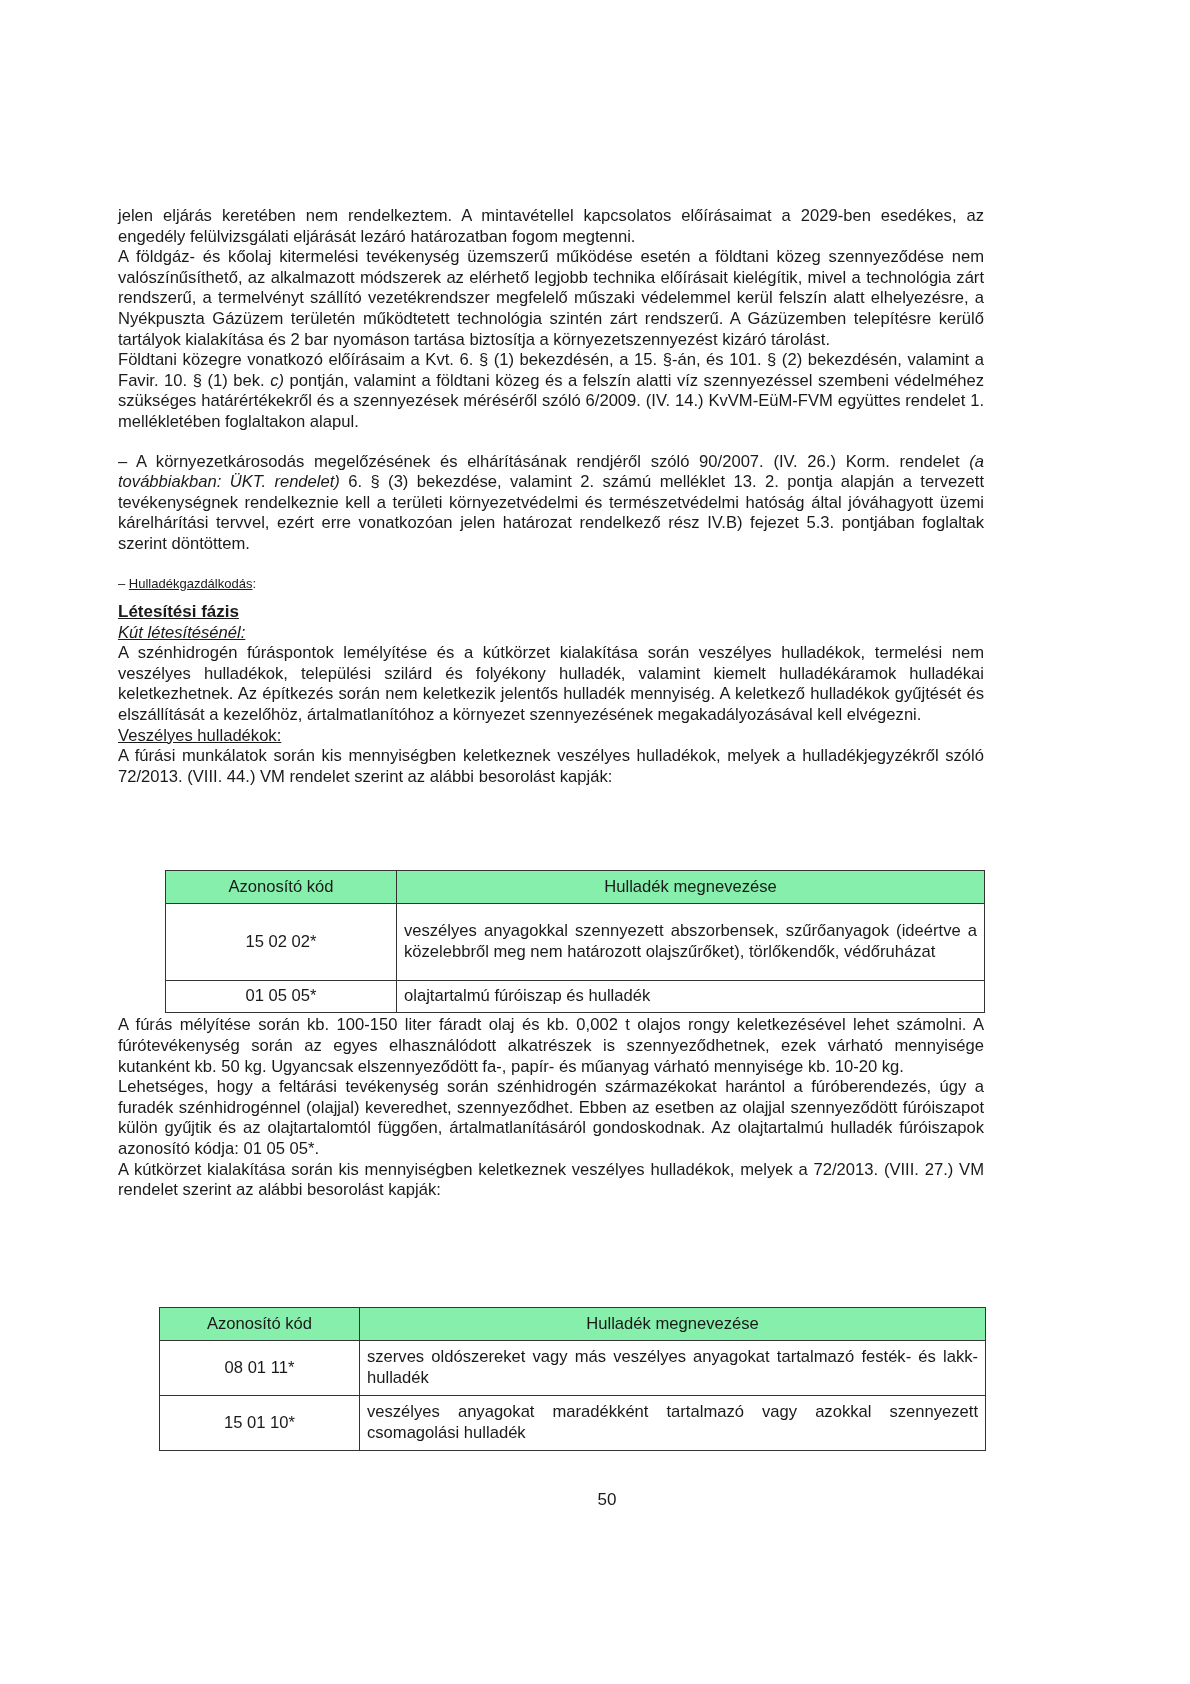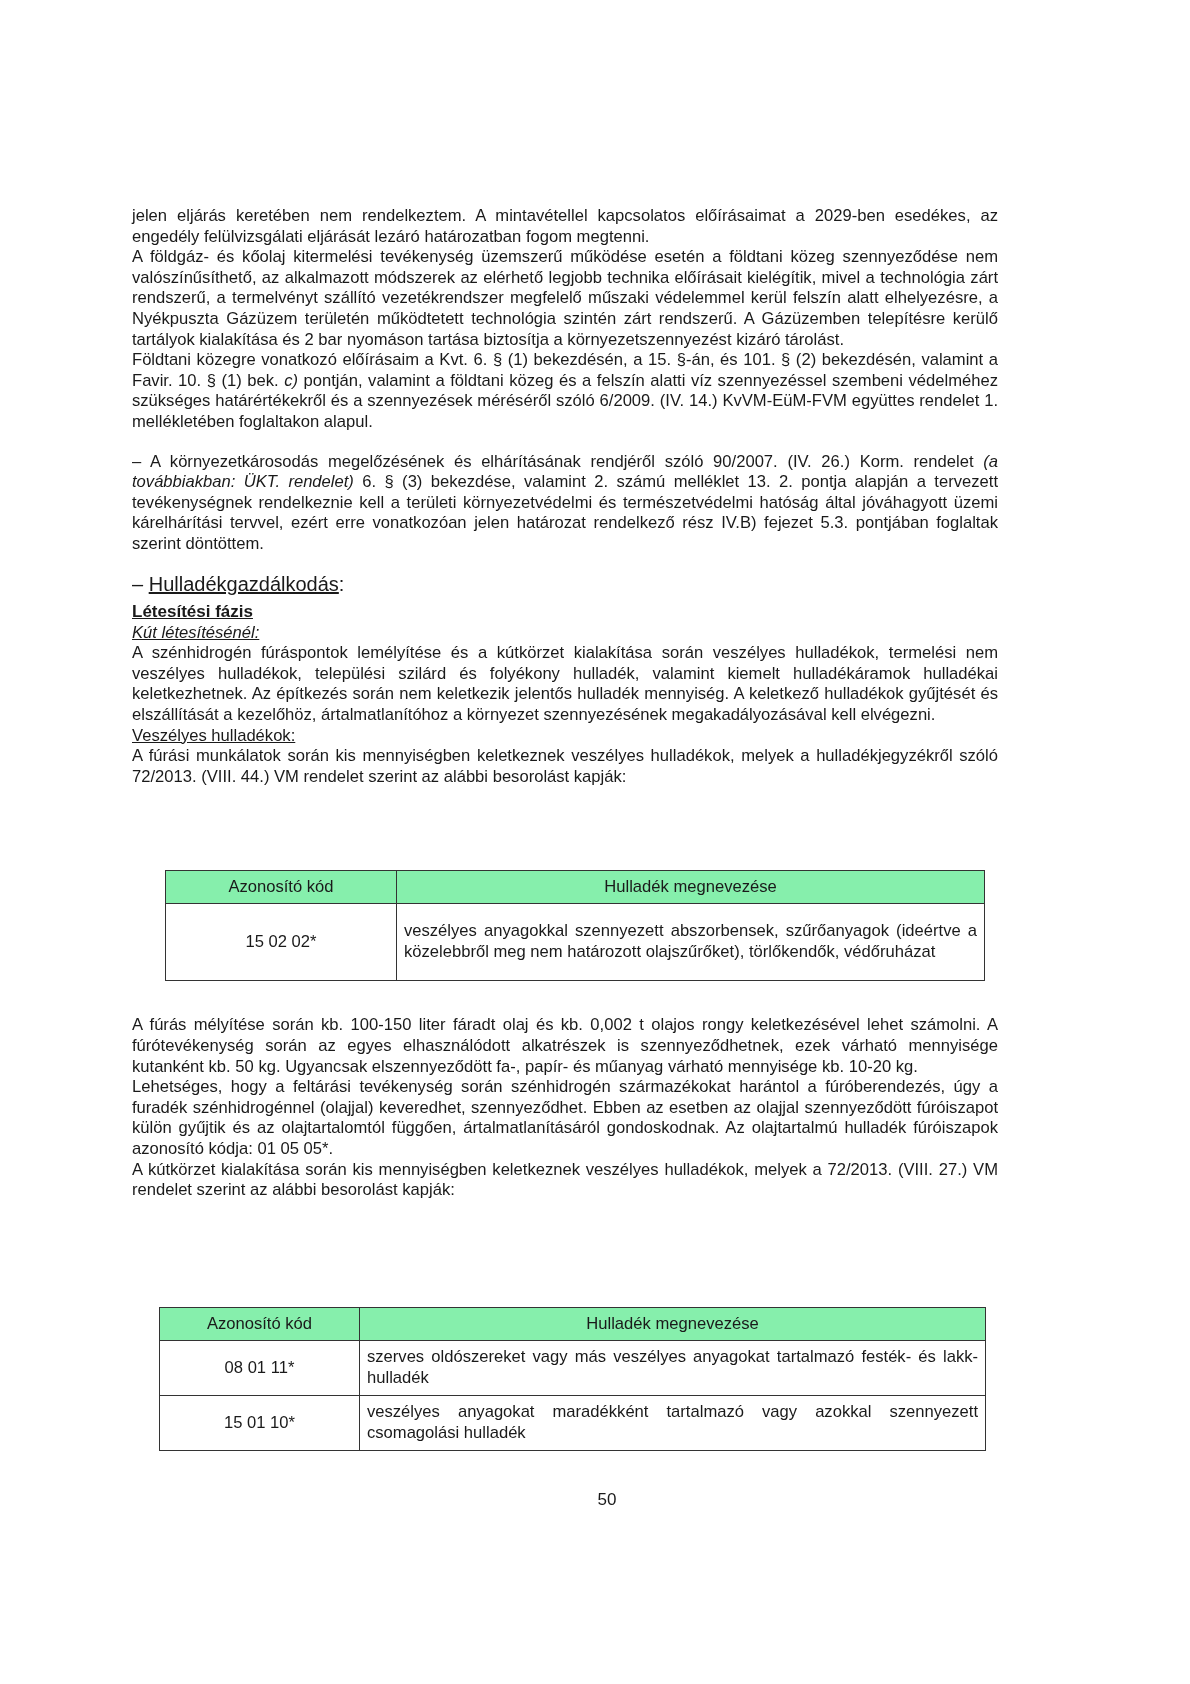--- a/index.html
+++ b/index.html
@@ -1,18 +1,18 @@
 <!DOCTYPE html>
 <html><head>
 <meta charset="utf-8">
 <style>
   html, body { margin: 0; padding: 0; background: #ffffff; }
   body { width: 1190px; height: 1684px; position: relative; overflow: hidden;
          font-family: "Liberation Sans", sans-serif; color: #1a1a1a; }
-  .page { position: absolute; left: 132px; top: 206px; width: 866px;
+  .page { position: absolute; left: 118px; top: 206px; width: 866px;
           font-size: 16.6px; line-height: 20.6px; }
   p { margin: 0; text-align: justify; }
   .gap { margin-top: 19px; }
   .gap-s { margin-top: 8px; }
   .u { text-decoration: underline; }
   .i { font-style: italic; }
   .b { font-weight: bold; text-decoration: underline; }
   .ui { font-style: italic; text-decoration: underline; }
   table.waste { border-collapse: collapse; position: absolute; font-size: 16.6px; line-height: 20.6px; }
   table.waste th, table.waste td { border: 1.5px solid #333; padding: 3px 7px; vertical-align: middle; }
@@ -28,21 +28,21 @@
 </head>
 <body>
 
 <div class="page">
   <p>jelen eljárás keretében nem rendelkeztem. A mintavétellel kapcsolatos előírásaimat a 2029-ben esedékes, az engedély felülvizsgálati eljárását lezáró határozatban fogom megtenni.</p>
   <p>A földgáz- és kőolaj kitermelési tevékenység üzemszerű működése esetén a földtani közeg szennyeződése nem valószínűsíthető, az alkalmazott módszerek az elérhető legjobb technika előírásait kielégítik, mivel a technológia zárt rendszerű, a termelvényt szállító vezetékrendszer megfelelő műszaki védelemmel kerül felszín alatt elhelyezésre, a Nyékpuszta Gázüzem területén működtetett technológia szintén zárt rendszerű. A Gázüzemben telepítésre kerülő tartályok kialakítása és 2 bar nyomáson tartása biztosítja a környezetszennyezést kizáró tárolást.</p>
   <p><span>Földtani közegre vonatkozó előírásaim a Kvt. 6. § (1) bekezdésén, a 15. §-án, és 101. § (2) bekezdésén, valamint a Favir. 10. § (1) bek. </span><span class="i">c)</span><span> pontján, valamint a földtani közeg és a felszín alatti víz szennyezéssel szembeni védelméhez szükséges határértékekről és a szennyezések méréséről szóló 6/2009. (IV. 14.) KvVM-EüM-FVM együttes rendelet 1. mellékletében foglaltakon alapul.</span></p>
 
   <p class="gap"><span>– A környezetkárosodás megelőzésének és elhárításának rendjéről szóló 90/2007. (IV. 26.) Korm. rendelet </span><span class="i">(a továbbiakban: ÜKT. rendelet)</span><span> 6. § (3) bekezdése, valamint 2. számú melléklet 13. 2. pontja alapján a tervezett tevékenységnek rendelkeznie kell a területi környezetvédelmi és természetvédelmi hatóság által jóváhagyott üzemi kárelhárítási tervvel, ezért erre vonatkozóan jelen határozat rendelkező rész IV.B) fejezet 5.3. pontjában foglaltak szerint döntöttem.</span></p>
 
-  <p class="gap" style="font-size:20px;"><span>– </span><span class="u">Hulladékgazdálkodás</span><span>:</span></p>
+  <p class="gap" style="font-size:13px;"><span>– </span><span class="u">Hulladékgazdálkodás</span><span>:</span></p>
 
   <p class="b gap-s" style="font-size:17px;">Létesítési fázis</p>
   <p class="ui">Kút létesítésénél:</p>
   <p>A szénhidrogén fúráspontok lemélyítése és a kútkörzet kialakítása során veszélyes hulladékok, termelési nem veszélyes hulladékok, települési szilárd és folyékony hulladék, valamint kiemelt hulladékáramok hulladékai keletkezhetnek. Az építkezés során nem keletkezik jelentős hulladék mennyiség. A keletkező hulladékok gyűjtését és elszállítását a kezelőhöz, ártalmatlanítóhoz a környezet szennyezésének megakadályozásával kell elvégezni.</p>
   <p class="u">Veszélyes hulladékok:</p>
   <p>A fúrási munkálatok során kis mennyiségben keletkeznek veszélyes hulladékok, melyek a hulladékjegyzékről szóló 72/2013. (VIII. 44.) VM rendelet szerint az alábbi besorolást kapják:</p>
 
   <div style="height:228px;"></div>
 
   <p>A fúrás mélyítése során kb. 100-150 liter fáradt olaj és kb. 0,002 t olajos rongy keletkezésével lehet számolni. A fúrótevékenység során az egyes elhasználódott alkatrészek is szennyeződhetnek, ezek várható mennyisége kutanként kb. 50 kg. Ugyancsak elszennyeződött fa-, papír- és műanyag várható mennyisége kb. 10-20 kg.</p>
@@ -53,20 +53,24 @@
 <table id="t1" class="waste">
   <tbody>
       <tr>
     <th class="c1">Azonosító kód</th>
     <th>Hulladék megnevezése</th>
   </tr>
   <tr style="height:77px;">
     <td class="code">15 02 02*</td>
     <td class="name">veszélyes anyagokkal szennyezett abszorbensek, szűrőanyagok (ideértve a közelebbről meg nem határozott olajszűrőket), törlőkendők, védőruházat</td>
   </tr>
+  <tr style="height:32px;">
+    <td class="code">01 05 05*</td>
+    <td class="name">olajtartalmú fúróiszap és hulladék</td>
+  </tr>
 </tbody>
   </table>
 
 <table id="t2" class="waste">
   <tbody>
       <tr>
     <th class="c1">Azonosító kód</th>
     <th>Hulladék megnevezése</th>
   </tr>
   <tr style="height:55px;">

